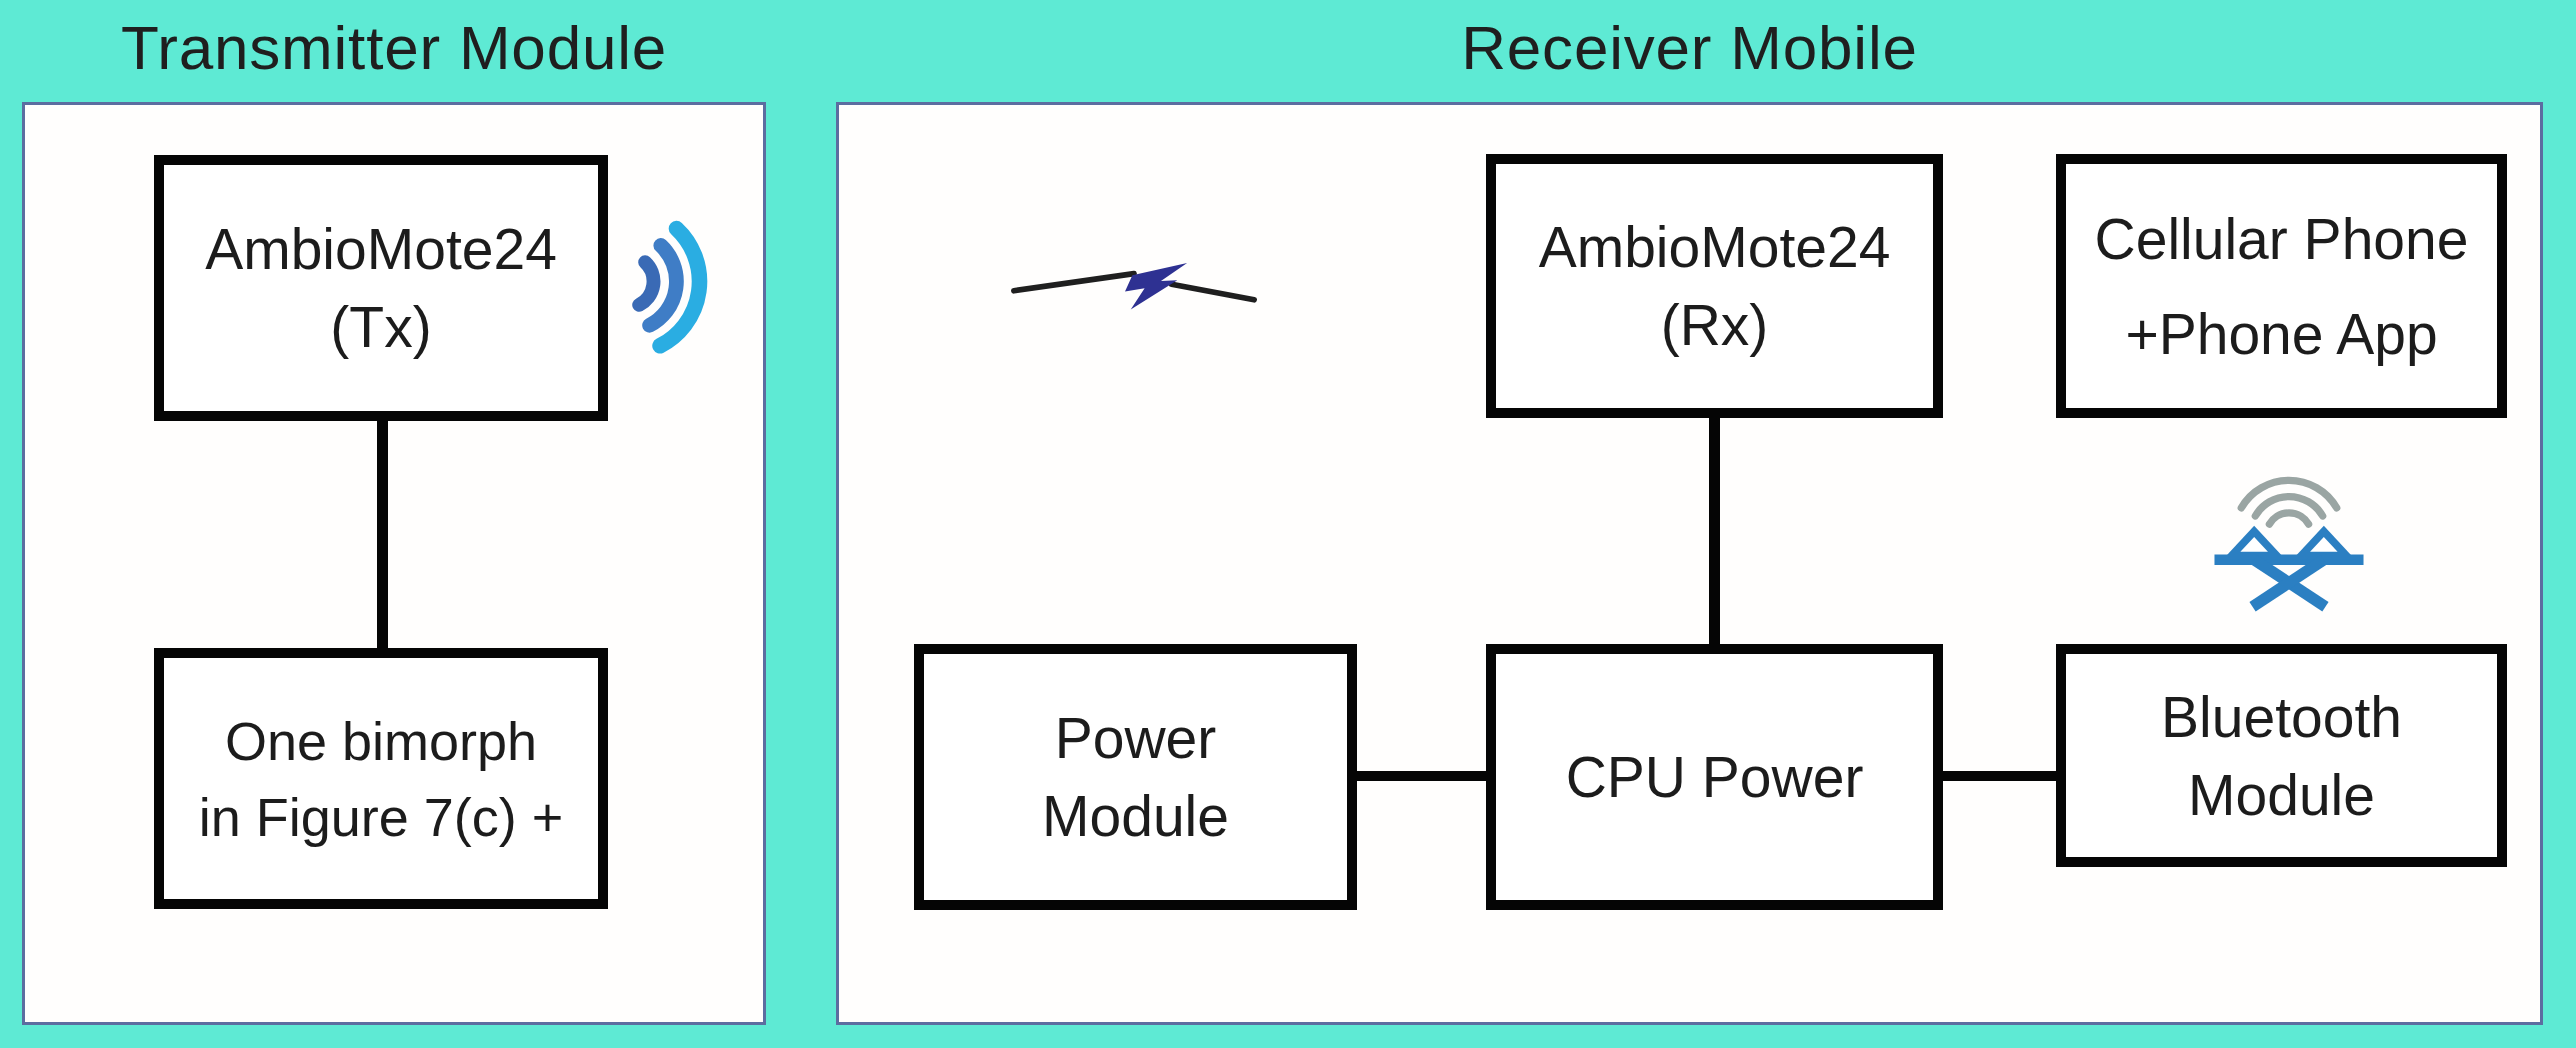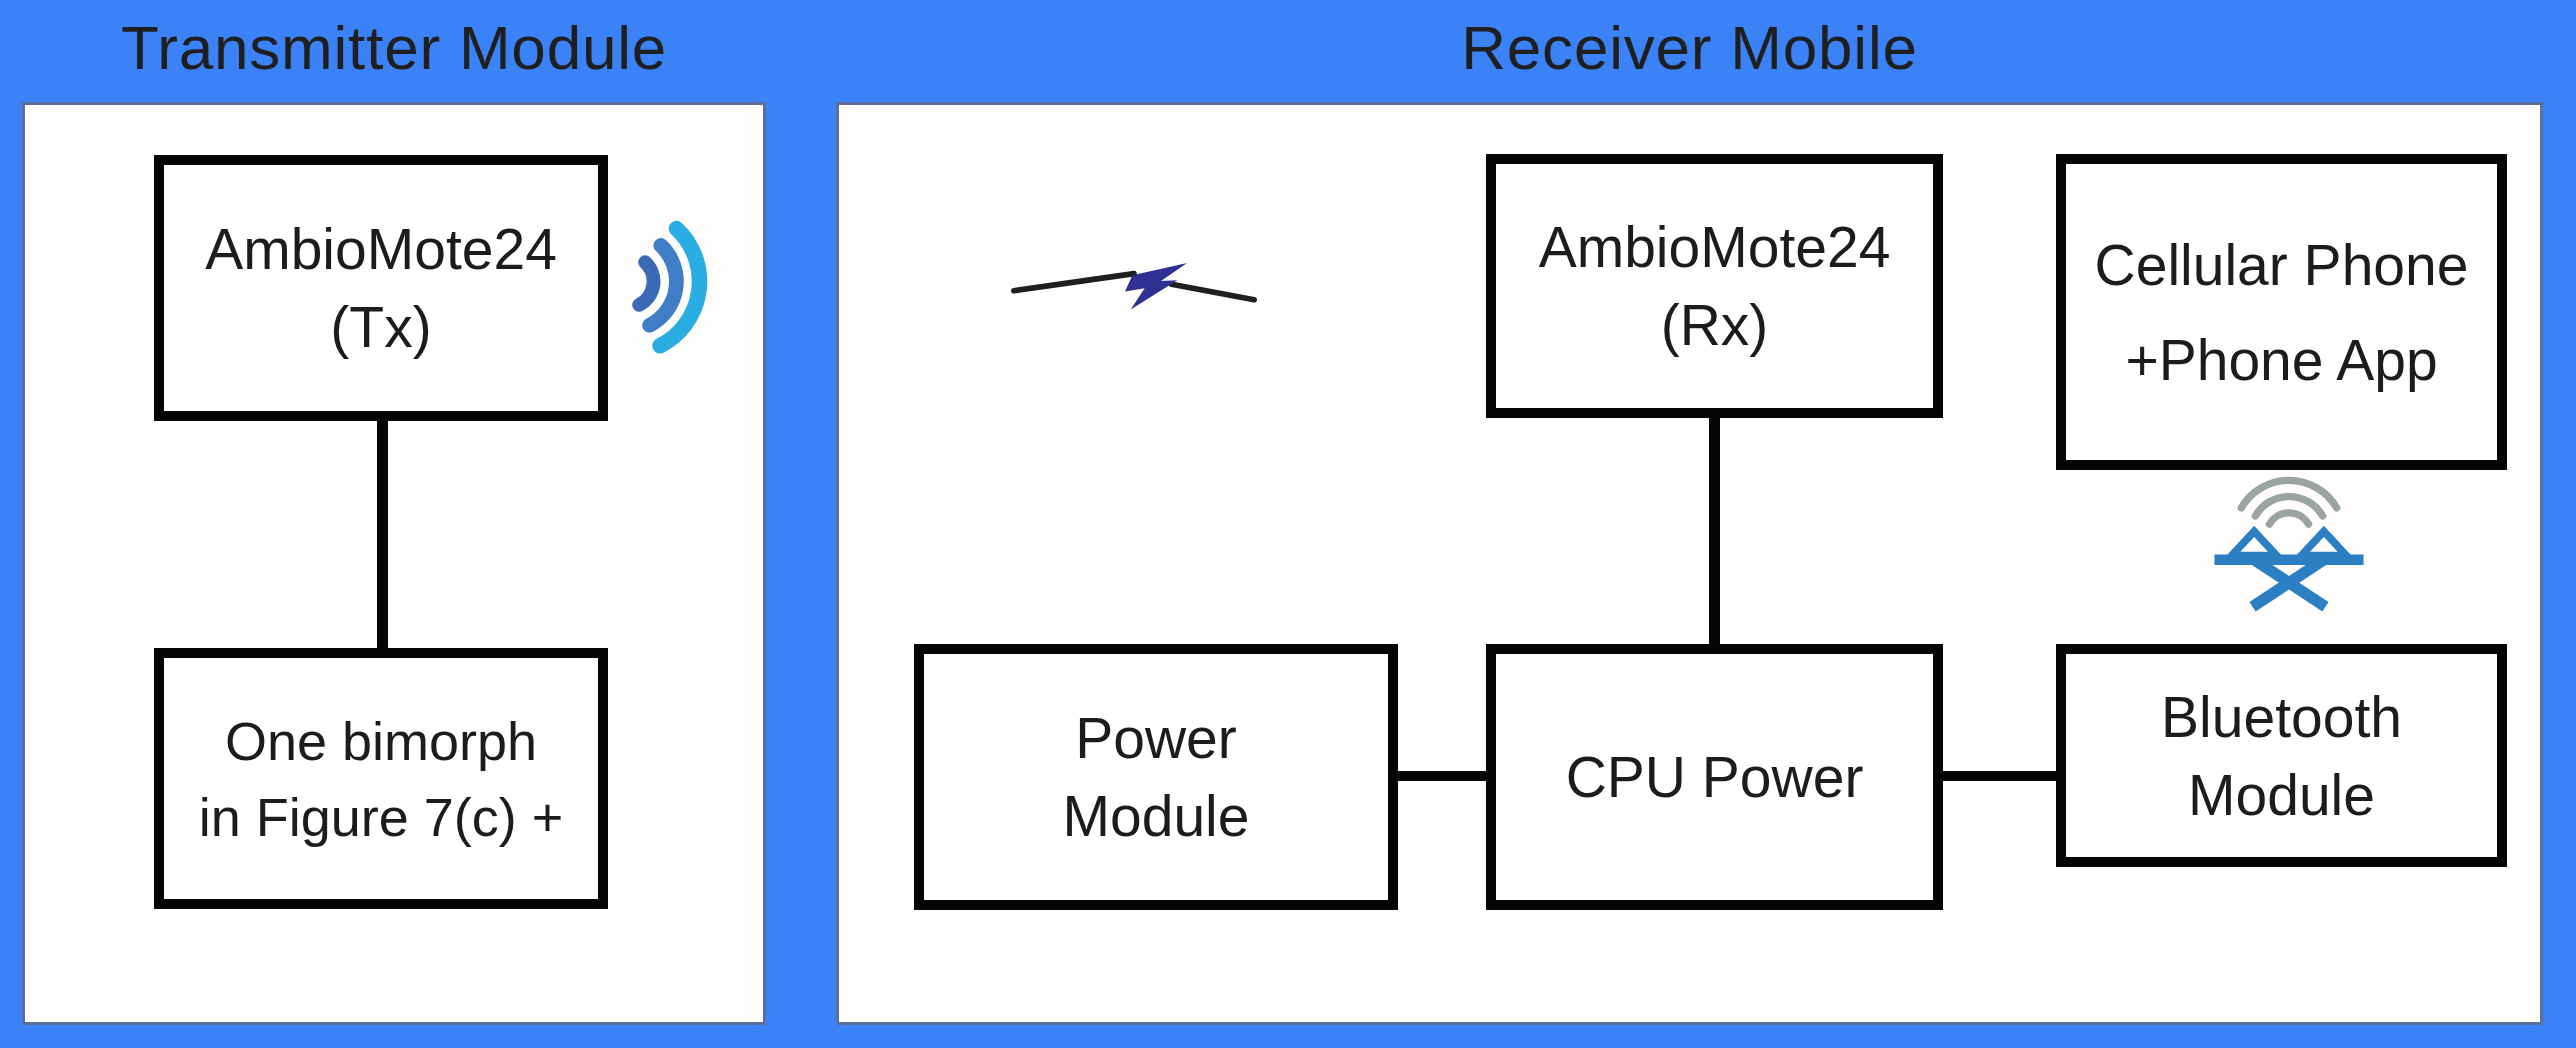--- a/index.html
+++ b/index.html
@@ -1,20 +1,20 @@
 <!DOCTYPE html>
 <html style="font-size:13px"><head>
 <meta charset="utf-8">
 <style>
   html, body { margin: 0; padding: 0; background: #ffffff; }
   .stage {
     position: relative;
     width: 2576px;
     height: 1049px;
-    background: #3b82f6;
+    background: #5eead4;
     font-family: "Liberation Sans", "DejaVu Sans", sans-serif;
     color: #1c1c1c;
     overflow: hidden;
   }
   .panel-title {
     position: absolute;
     top: 11.5px;
     font-size: 62px;
     line-height: 1.15;
     text-align: center;
@@ -80,26 +80,26 @@
   <div class="node small" style="left:154px; top:648px; width:454px; height:261px;text-align:right;">
     <span class="line">One bimorph</span>
     <span class="line">in Figure 7(c) +</span>
   </div>
 
   <div class="node" style="left:1486px; top:154px; width:457px; height:264px;">
     <span class="line">AmbioMote24</span>
     <span class="line">(Rx)</span>
   </div>
 
-  <div class="node" style="left:2056px; top:154px; width:451px; height:316px;gap:17px;">
+  <div class="node" style="left:2056px; top:154px; width:451px; height:264px;gap:17px;">
     <span class="line">Cellular Phone</span>
     <span class="line">+Phone App</span>
   </div>
 
-  <div class="node" style="left:914px; top:644px; width:484px; height:266px;">
+  <div class="node" style="left:914px; top:644px; width:443px; height:266px;">
     <span class="line">Power</span>
     <span class="line">Module</span>
   </div>
 
   <div class="node" style="left:1486px; top:644px; width:457px; height:266px;">
     <span class="line">CPU Power</span>
   </div>
 
   <div class="node" style="left:2056px; top:644px; width:451px; height:223px;">
     <span class="line">Bluetooth</span>

